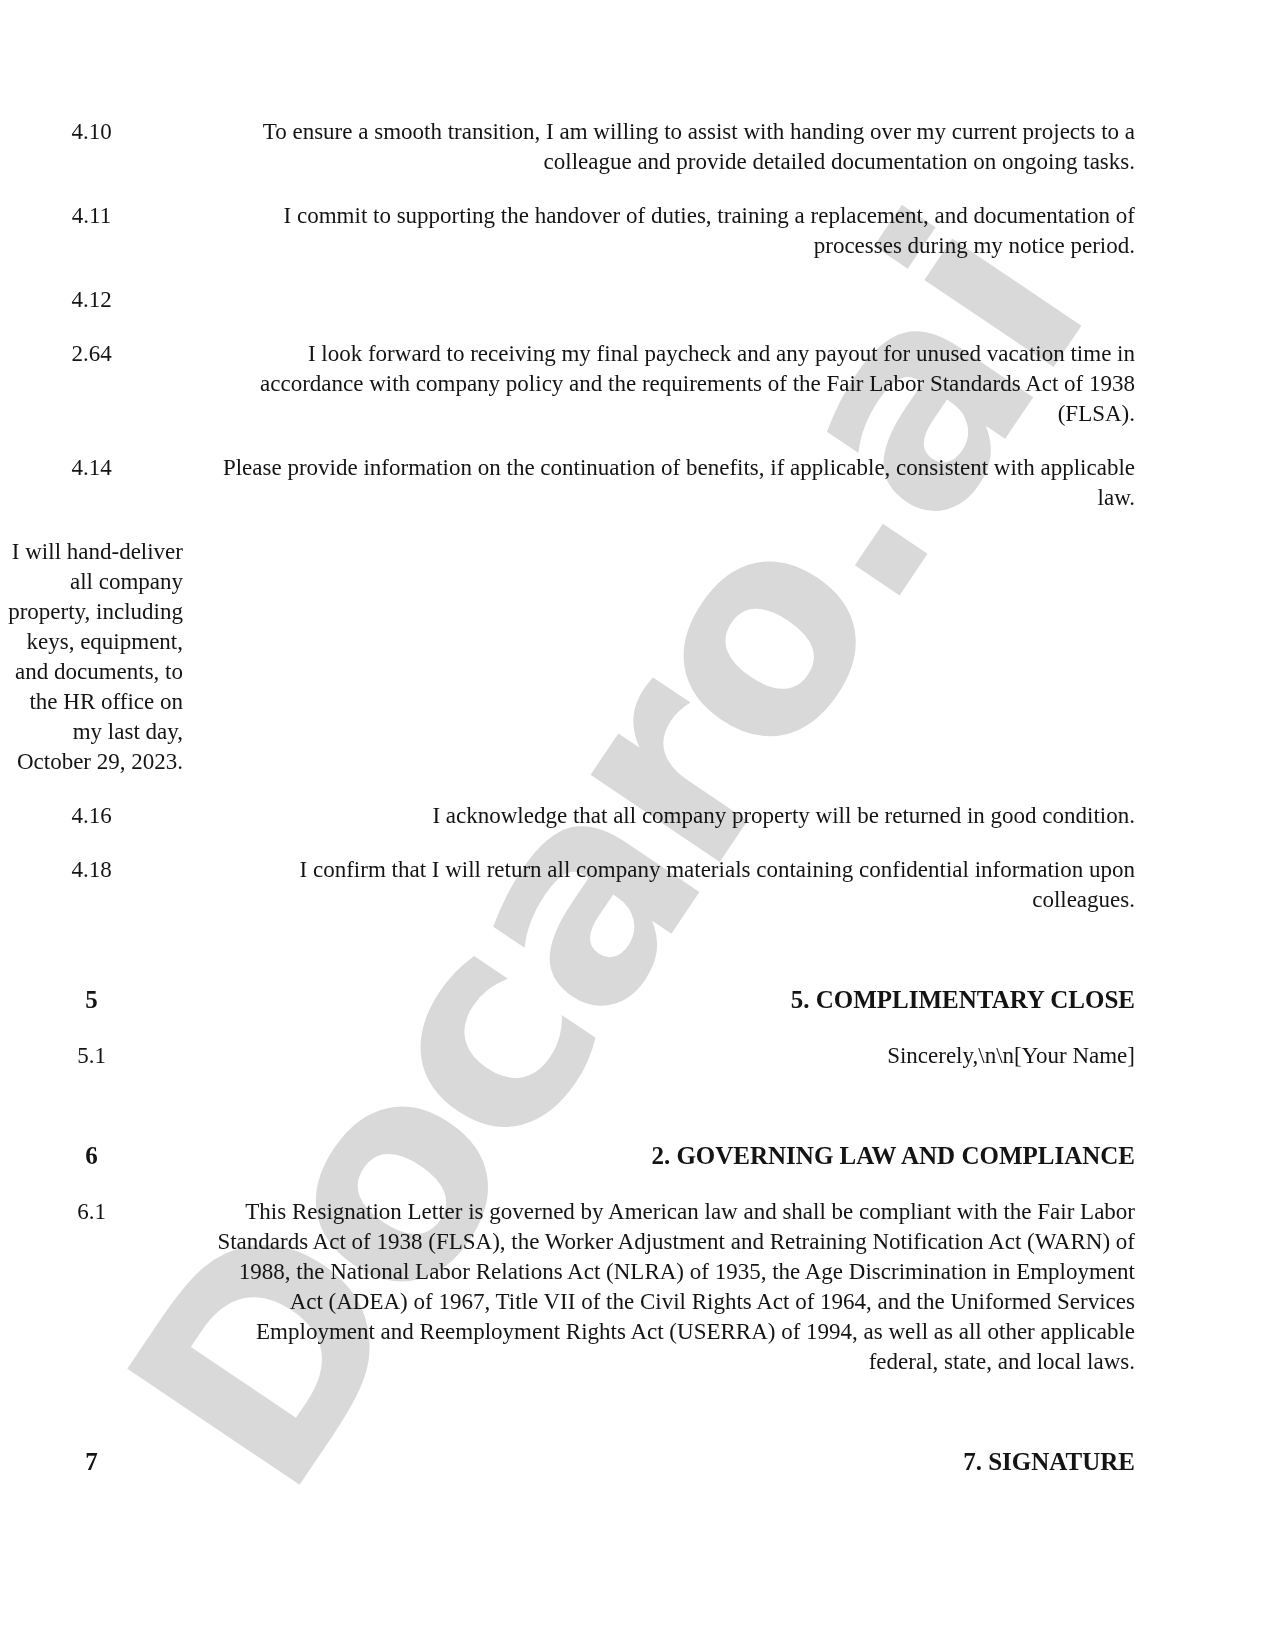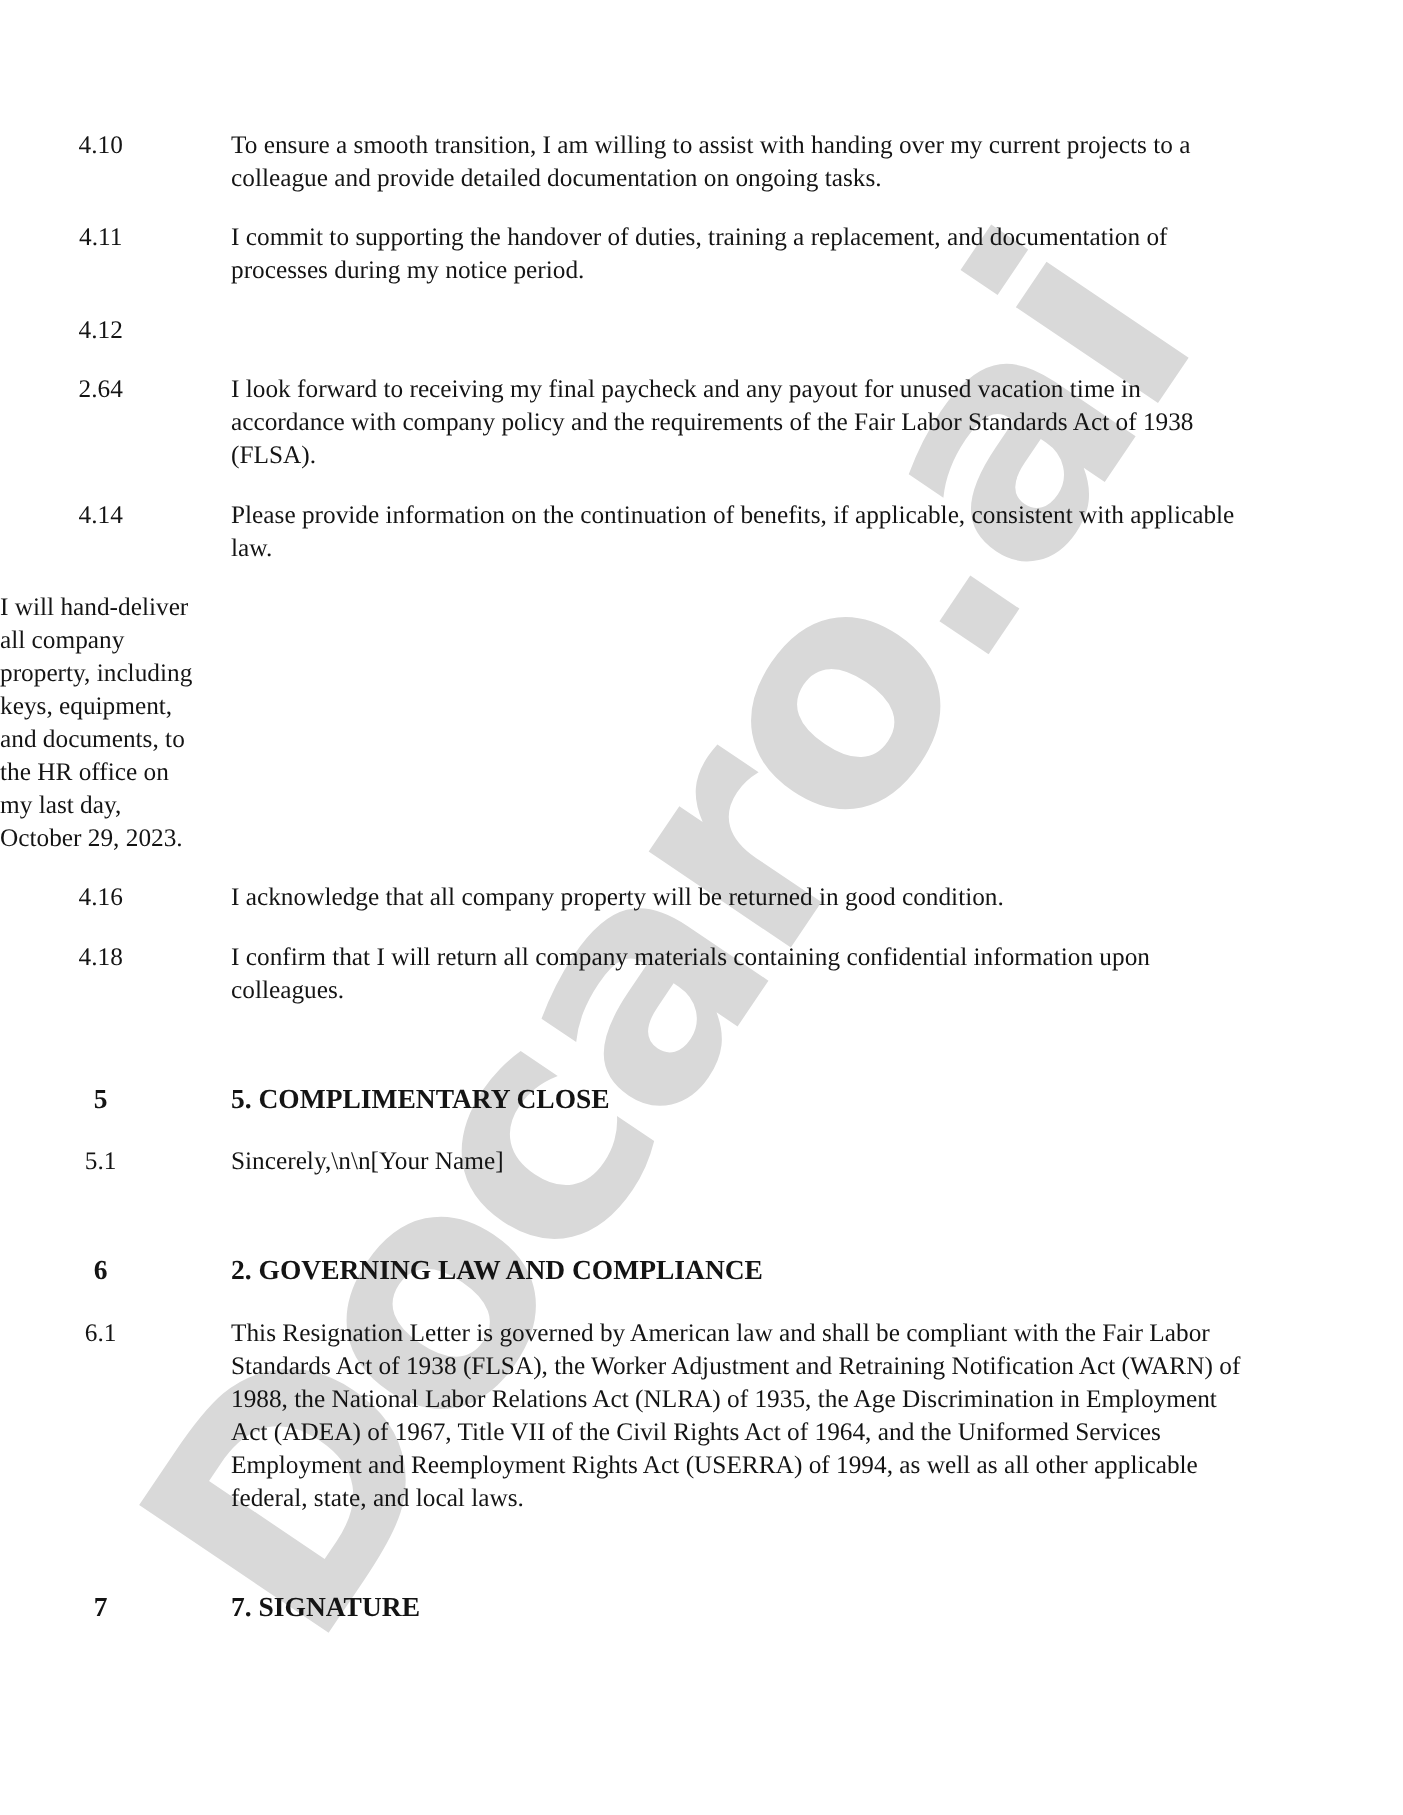--- a/index.html
+++ b/index.html
@@ -39,21 +39,21 @@
     display: grid;
     grid-template-columns: 183px 925px;
     column-gap: 27px;
     font-size: 23px;
     line-height: 30px;
   }
   .row .num {
     text-align: center;
   }
   .row .txt {
-    text-align: left;
+    text-align: right;
   }
   .row.item {
     margin-bottom: 24px;
   }
   .row.heading {
     margin-top: 70px;
     margin-bottom: 26px;
     font-weight: bold;
     font-size: 25px;
   }

